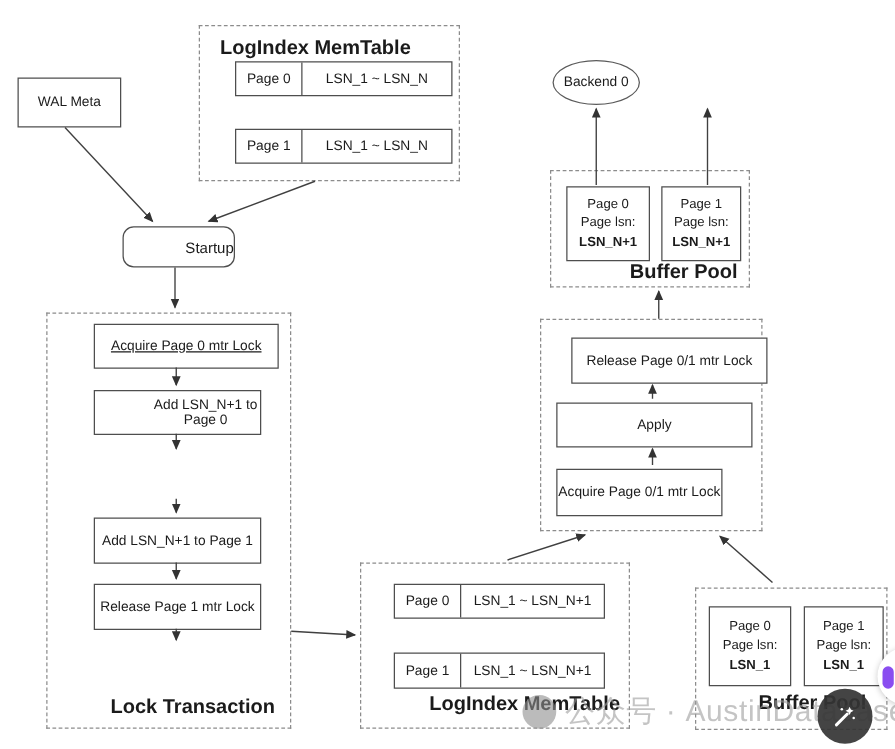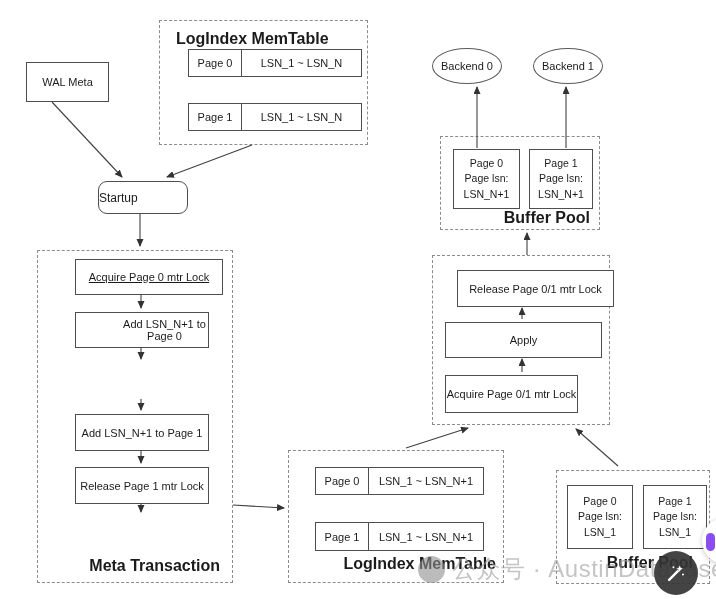--- a/index.html
+++ b/index.html
@@ -6,33 +6,33 @@
   body{font-family:"Liberation Sans","DejaVu Sans",sans-serif;color:#1b1b1b;}
   #canvas{position:relative;width:716px;height:599px;background:#fff;overflow:hidden;}
 
   
   .abs{position:absolute;box-sizing:border-box;}
   .solidbox{border:1px solid #4e4e4e;background:#fff;display:flex;align-items:center;justify-content:center;
             font-size:11px;text-align:center;z-index:2;}
   .dashedbox{border:1px dashed #8c8c8c;background:transparent;z-index:1;}
   .grouptitle{position:absolute;font-weight:bold;font-size:16px;white-space:nowrap;z-index:2;}
   .roundnode{border:1.2px solid #4e4e4e;border-radius:9px;background:#fff;display:flex;align-items:center;
-             justify-content:flex-start;font-size:12px;z-index:2;}
+             justify-content:flex-end;font-size:12px;z-index:2;}
   .ellipse{border:1px solid #5a5a5a;border-radius:50%;background:#fff;display:flex;align-items:center;
            justify-content:center;font-size:11px;z-index:2;}
 
   
   .mtrow{display:flex;border:1px solid #4e4e4e;background:#fff;z-index:2;font-size:11px;}
   .mtrow .pagecell{width:52px;border-right:1px solid #4e4e4e;display:flex;align-items:center;justify-content:center;}
   .mtrow .lsncell{flex:1;display:flex;align-items:center;justify-content:center;}
 
   
   .pagecard{border:1px solid #4e4e4e;background:#fff;display:flex;flex-direction:column;align-items:center;
             justify-content:center;font-size:10.5px;line-height:1.45;text-align:center;z-index:2;}
-  .pagecard .lsnval{font-weight:normal;}
+  .pagecard .lsnval{font-weight:bold;}
 
   
   #arrows{position:absolute;left:0;top:0;z-index:3;pointer-events:none;}
 
   
   .watermark{position:absolute;left:418px;top:553px;display:flex;align-items:center;gap:7px;
              z-index:5;opacity:0.6;pointer-events:none;white-space:nowrap;}
   .wm-logo{width:27px;height:27px;border-radius:50%;background:#8f8f8f;flex:0 0 auto;}
   .wm-text{font-size:24px;color:#9e9e9e;letter-spacing:0.5px;}
 
@@ -69,21 +69,21 @@
       <line x1="406" y1="448" x2="468" y2="428" marker-end="url(#ah)"></line>
       <line x1="618" y1="466" x2="576" y2="429" marker-end="url(#ah)"></line>
       <line x1="522" y1="372" x2="522" y2="359" marker-end="url(#ah)"></line>
       <line x1="522" y1="319" x2="522" y2="308" marker-end="url(#ah)"></line>
       <line x1="527" y1="255" x2="527" y2="233" marker-end="url(#ah)"></line>
       <line x1="477" y1="148" x2="477" y2="87" marker-end="url(#ah)"></line>
       <line x1="566" y1="148" x2="566" y2="87" marker-end="url(#ah)"></line>
     </g>
   </svg>
 
-  <div class="abs solidbox" style="left:26px;top:62px;width:83px;height:40px;">
+  <div class="abs solidbox" style="left:14px;top:62px;width:83px;height:40px;">
     <span>WAL Meta</span>
   </div>
 
   <div class="abs dashedbox" style="left:159px;top:20px;width:209px;height:125px;">
     <div class="grouptitle" style="left:16px;top:9px;">LogIndex MemTable</div>
     <div class="abs mtrow" style="left:28px;top:28px;width:174px;height:28px;">
       <div class="pagecell">Page 0</div>
       <div class="lsncell">LSN_1 ~ LSN_N</div>
     </div>
     <div class="abs mtrow" style="left:28px;top:82px;width:174px;height:28px;">
@@ -94,21 +94,21 @@
 
   <div class="abs roundnode" style="left:98px;top:181px;width:90px;height:33px;">
     <span>Startup</span>
   </div>
 
   <div class="abs dashedbox" style="left:37px;top:250px;width:196px;height:333px;">
     <div class="abs solidbox" style="left:37px;top:8px;width:148px;height:36px;text-decoration:underline;">Acquire Page 0 mtr Lock</div>
     <div class="abs solidbox" style="left:37px;top:61px;width:134px;height:36px;padding-left:45px;">Add LSN_N+1 to Page 0</div>
     <div class="abs solidbox" style="left:37px;top:163px;width:134px;height:37px;">Add LSN_N+1 to Page 1</div>
     <div class="abs solidbox" style="left:37px;top:216px;width:134px;height:37px;">Release Page 1 mtr Lock</div>
-    <div class="grouptitle" style="right:12px;bottom:7px;">Meta Transaction</div>
+    <div class="grouptitle" style="right:12px;bottom:7px;">Lock Transaction</div>
   </div>
 
   <div class="abs dashedbox" style="left:288px;top:450px;width:216px;height:133px;">
     <div class="abs mtrow" style="left:26px;top:16px;width:169px;height:28px;">
       <div class="pagecell">Page 0</div>
       <div class="lsncell">LSN_1 ~ LSN_N+1</div>
     </div>
     <div class="abs mtrow" style="left:26px;top:71px;width:169px;height:29px;">
       <div class="pagecell">Page 1</div>
       <div class="lsncell">LSN_1 ~ LSN_N+1</div>
@@ -129,25 +129,22 @@
       <div class="lsnval">LSN_N+1</div>
     </div>
     <div class="abs pagecard" style="left:88px;top:12px;width:64px;height:60px;">
       <div>Page 1</div>
       <div>Page lsn:</div>
       <div class="lsnval">LSN_N+1</div>
     </div>
     <div class="grouptitle" style="right:9px;bottom:2px;">Buffer Pool</div>
   </div>
 
-  <div class="abs ellipse" style="left:432px;top:48px;width:70px;height:36px;">
+  <div class="abs ellipse" style="left:442px;top:48px;width:70px;height:36px;">
     <span>Backend 0</span>
-  </div>
-  <div class="abs ellipse" style="left:533px;top:48px;width:70px;height:36px;">
-    <span>Backend 1</span>
   </div>
 
   <div class="abs dashedbox" style="left:556px;top:470px;width:154px;height:114px;">
     <div class="abs pagecard" style="left:10px;top:14px;width:66px;height:64px;">
       <div>Page 0</div>
       <div>Page lsn:</div>
       <div class="lsnval">LSN_1</div>
     </div>
     <div class="abs pagecard" style="left:86px;top:14px;width:64px;height:64px;">
       <div>Page 1</div>

